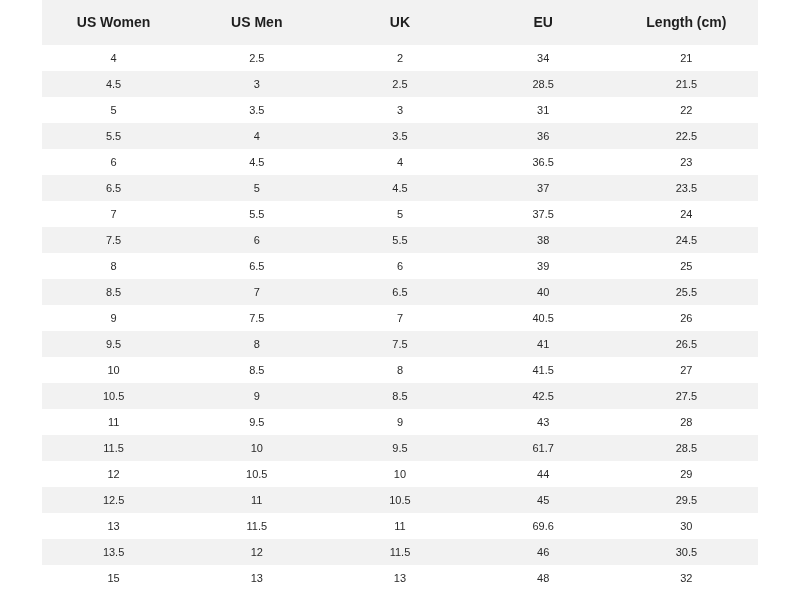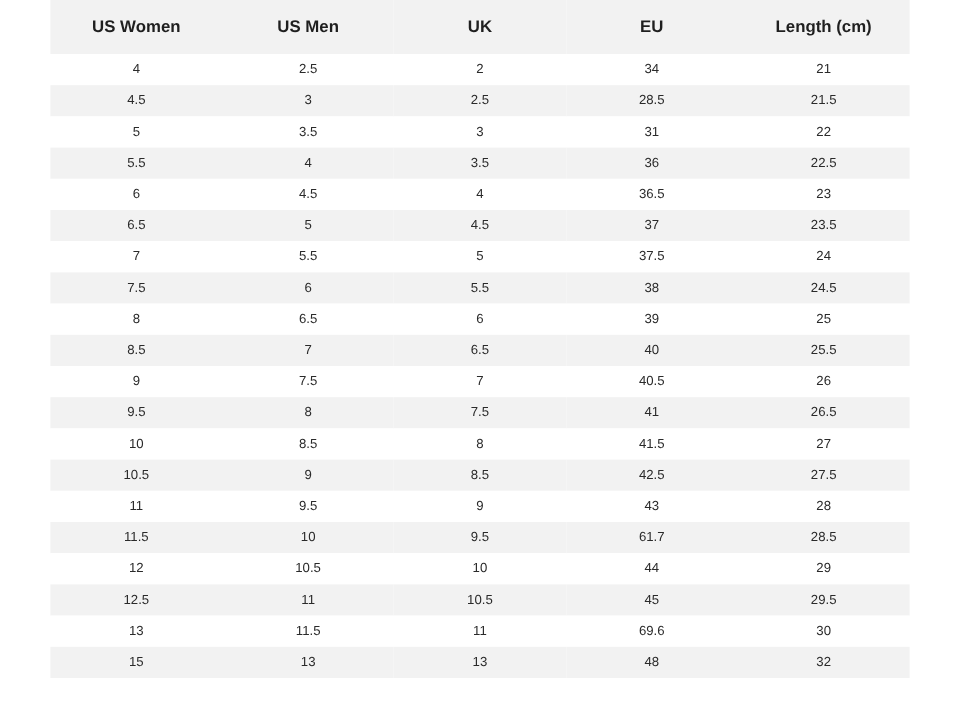--- a/index.html
+++ b/index.html
@@ -190,20 +190,27 @@
         <td>29.5</td>
       </tr>
       <tr>
         <td>13</td>
         <td>11.5</td>
         <td>11</td>
         <td>69.6</td>
         <td>30</td>
       </tr>
       <tr>
+        <td>13.5</td>
+        <td>12</td>
+        <td>11.5</td>
+        <td>46</td>
+        <td>30.5</td>
+      </tr>
+      <tr>
         <td>15</td>
         <td>13</td>
         <td>13</td>
         <td>48</td>
         <td>32</td>
       </tr>
     </tbody>
   </table>
 </div>
 

